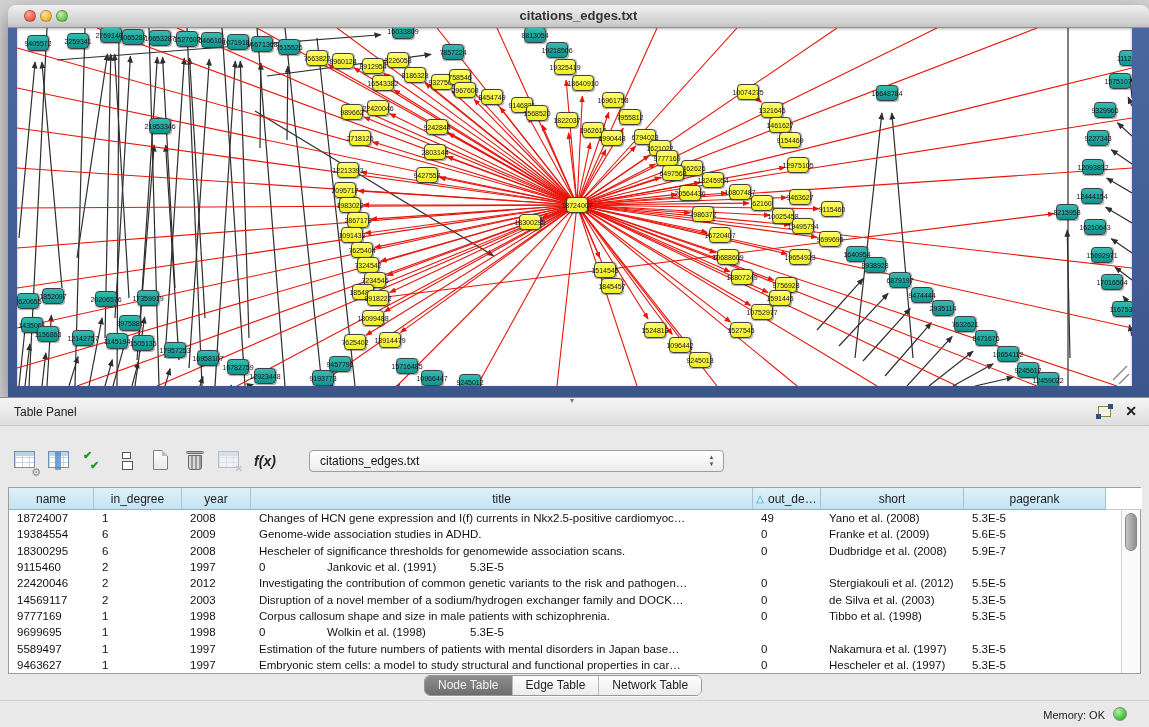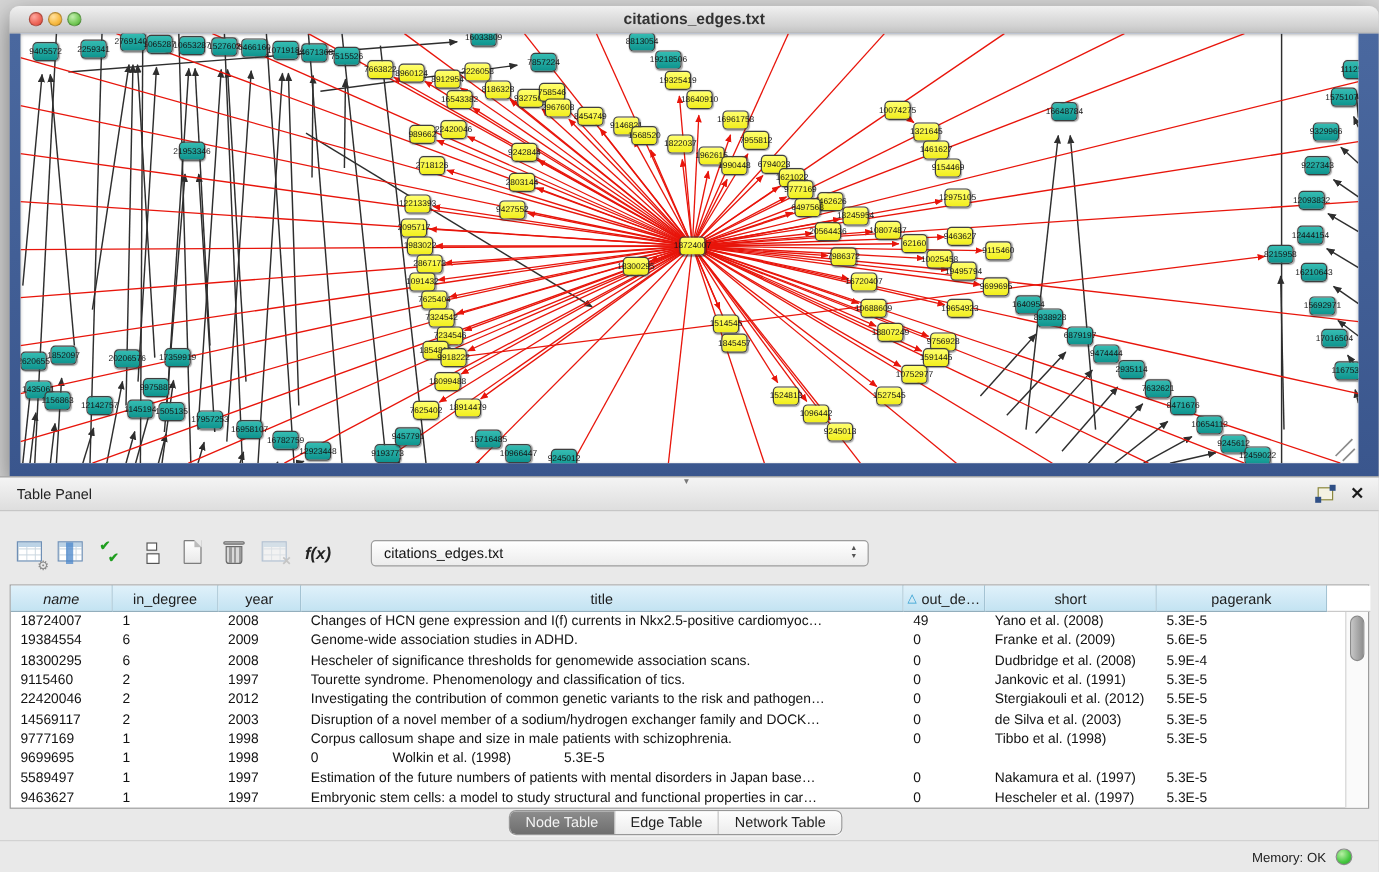--- a/index.html
+++ b/index.html
@@ -742,21 +742,21 @@
       <span>citations_edges.txt</span>
       <span class="combo-arrows">
           <div>▲</div>
           <div>▼</div>
         </span>
     </div>
   </div>
 
   <div class="tbl">
     <div class="thead" id="thead">
-        <div class="th" style="width: 85px; font-style: italic;">
+        <div class="th" style="width: 85px;">
           <span>name</span>
         </div>
         <div class="th" style="width: 88px;">
           <span>in_degree</span>
         </div>
         <div class="th" style="width: 69px;">
           <span>year</span>
         </div>
         <div class="th" style="width: 502px;">
           <span>title</span>
@@ -792,27 +792,26 @@
           <div class="td" style="width: 143px;">Franke et al. (2009)</div>
           <div class="td" style="width: 142px;">5.6E-5</div>
         </div>
         <div class="tr">
           <div class="td" style="width: 85px;">18300295</div>
           <div class="td" style="width: 88px;">6</div>
           <div class="td" style="width: 69px;">2008</div>
           <div class="td" style="width: 502px;">Hescheler of significance thresholds for genomewide association scans.</div>
           <div class="td" style="width: 68px;">0</div>
           <div class="td" style="width: 143px;">Dudbridge et al. (2008)</div>
-          <div class="td" style="width: 142px;">5.9E-4</div>
+          <div class="td" style="width: 142px;">5.9E-7</div>
         </div>
         <div class="tr">
           <div class="td" style="width: 85px;">9115460</div>
           <div class="td" style="width: 88px;">2</div>
           <div class="td" style="width: 69px;">1997</div>
-          <div class="td" style="width: 502px;">Tourette syndrome. Phenomenology and classification of tics.</div>
           <div class="td" style="width: 68px;">0</div>
           <div class="td" style="width: 143px;">Jankovic et al. (1991)</div>
           <div class="td" style="width: 142px;">5.3E-5</div>
         </div>
         <div class="tr">
           <div class="td" style="width: 85px;">22420046</div>
           <div class="td" style="width: 88px;">2</div>
           <div class="td" style="width: 69px;">2012</div>
           <div class="td" style="width: 502px;">Investigating the contribution of common genetic variants to the risk and pathogen…</div>
           <div class="td" style="width: 68px;">0</div>

